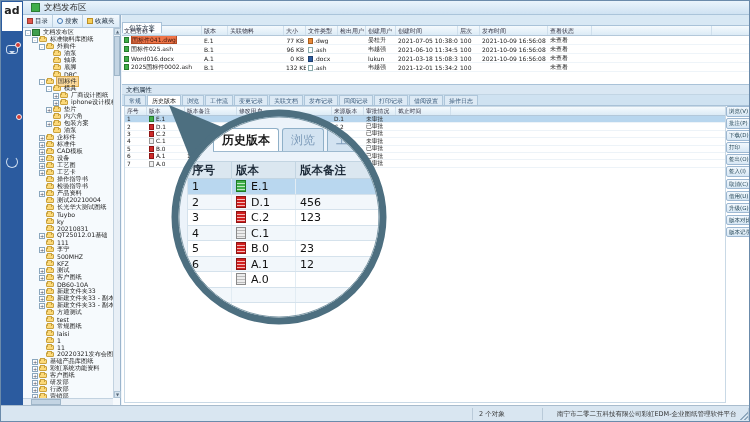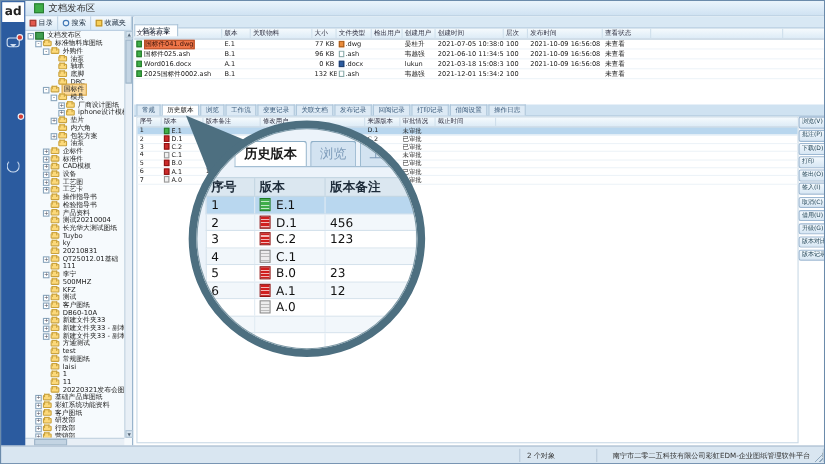--- a/index.html
+++ b/index.html
@@ -3,21 +3,21 @@
 <meta charset="utf-8">
 <style>
   html,body{margin:0;padding:0;}
   body{width:750px;height:422px;overflow:hidden;position:relative;
        font-family:"DejaVu Sans","Liberation Sans",sans-serif;
        background:#eef4fa;border:1px solid #6b8bab;box-sizing:border-box;}
   *{box-sizing:border-box;}
 
   
   #appbar{position:absolute;left:0;top:0;width:22px;height:422px;background:#2b5b9f;z-index:5;}
-  #logo{width:20px;height:18px;margin:1px;background:#fff;color:#222;font-weight:bold;
+  #logo{width:20px;height:29px;margin:1px;background:#fff;color:#222;font-weight:bold;
         font-size:11px;text-align:center;line-height:17px;}
   .abicon{position:relative;width:12px;height:12px;margin:14px auto 26px auto;opacity:.92;}
   .badge{position:absolute;right:-4px;top:-4px;width:6px;height:6px;border-radius:50%;
          background:#e23b2e;border:1px solid #fff;}
   .i-chat{border:1.5px solid #dce9f7;border-radius:3px;height:9px;}
   .i-chat:after{content:"";position:absolute;left:2px;bottom:-4px;border:3px solid transparent;border-top-color:#dce9f7;}
   .i-sync{border:1.5px solid #dce9f7;border-radius:50%;border-top-color:transparent;}
 
   
   #titlebar{position:absolute;left:22px;top:0;right:0;height:14px;
@@ -508,20 +508,21 @@
         <div class="fcell" style="width: 32px;"><span class="tico ash"></span><span>.ash</span></div>
         <div class="fcell" style="width: 28px;"></div>
         <div class="fcell" style="width: 30px;">韦越强</div>
         <div class="fcell" style="width: 62px;">2021-12-01 15:34:25</div>
         <div class="fcell" style="width: 22px;">100</div>
         <div class="fcell" style="width: 68px;"></div>
         <div class="fcell" style="width: 44px;">未查看</div>
       </div>
     </div>
 
+  <div id="propsbar">文档属性</div>
   <div id="propstabs">
       <span class="ptab">常规</span>
       <span class="ptab active">历史版本</span>
       <span class="ptab">浏览</span>
       <span class="ptab">工作流</span>
       <span class="ptab">变更记录</span>
       <span class="ptab">关联文档</span>
       <span class="ptab">发布记录</span>
       <span class="ptab">回阅记录</span>
       <span class="ptab">打印记录</span>

